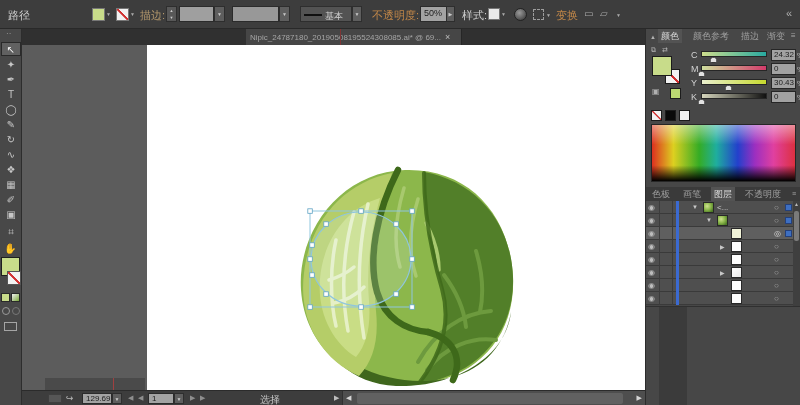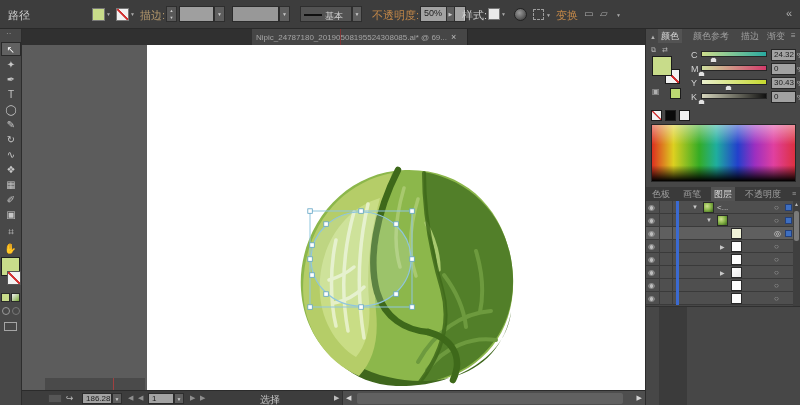--- a/index.html
+++ b/index.html
@@ -69,38 +69,38 @@
   <span class="abs" style="left:179px;top:6px;width:35px;height:16px;background:#9f9f9f;border:1px solid #2b2b2b"></span>
   <span class="abs ddbtn" style="left:214px;top:6px;width:11px;height:16px">▼</span>
   <span class="abs" style="left:232px;top:6px;width:47px;height:16px;background:#989898;border:1px solid #2b2b2b"></span>
   <span class="abs ddbtn" style="left:279px;top:6px;width:11px;height:16px">▼</span>
   <span class="abs" style="left:300px;top:6px;width:52px;height:16px;background:#535353;border:1px solid #2e2e2e">
     <span class="abs" style="left:3px;top:7px;width:18px;height:2px;background:#101010"></span>
     <span class="abs" style="left:24px;top:3px;font-size:9px;color:#d5d5d5;white-space:nowrap">基本</span>
   </span>
   <span class="abs ddbtn" style="left:352px;top:6px;width:10px;height:16px">▼</span>
   <span class="abs cjk orange" style="left:372px;top:8px">不透明度:</span>
-  <span class="abs inbox" style="left:420px;top:6px;width:46px;height:16px">50%</span>
+  <span class="abs inbox" style="left:420px;top:6px;width:27px;height:16px">50%</span>
   <span class="abs ddbtn" style="left:446px;top:6px;width:9px;height:16px;line-height:15px">▶</span>
   <span class="abs cjk" style="left:462px;top:8px">样式:</span>
   <span class="abs sw" style="left:488px;top:8px;width:12px;height:12px;background:#eaeaea"></span>
   <span class="abs" style="left:501px;top:11px;font-size:5px;color:#aaa">▼</span>
   <span class="abs" style="left:458px;top:28px"></span>
   <span class="abs" style="left:514px;top:8px;width:13px;height:13px;border-radius:50%;background:radial-gradient(circle at 40% 35%,#9a9a9a,#4a4a4a 75%);border:1px solid #222"></span>
   <span class="abs" style="left:533px;top:9px;width:11px;height:11px;border:1px dashed #9d9d9d"></span>
   <span class="abs" style="left:546px;top:12px;font-size:5px;color:#aaa">▼</span>
   <span class="abs cjk orange" style="left:556px;top:8px">变换</span>
   <span class="abs" style="left:584px;top:8px;font-size:10px;color:#a6a6a6">▭</span>
   <span class="abs" style="left:600px;top:8px;font-size:10px;color:#a6a6a6">▱</span>
   <span class="abs" style="left:616px;top:12px;font-size:5px;color:#aaa">▼</span>
   <span class="abs" style="right:8px;top:7px;font-size:11px;color:#b0b0b0">«</span>
 </div>
 
 <div id="tabbar" class="abs">
-  <div class="tab" style="left:230px;width:216px"><span>Nipic_24787180_20190508195524308085.ai* @ 69...</span><span class="x">×</span></div>
+  <div class="tab" style="left:224px;width:216px"><span>Nipic_24787180_20190508195524308085.ai* @ 69...</span><span class="x">×</span></div>
   <div class="abs" style="left:318px;top:0;width:1px;height:16px;background:#7e3535"></div>
 </div>
 
 <div id="toolbar" class="abs">
   <span class="abs" style="left:6px;top:0;font-size:8px;color:#9a9a9a">··</span>
   <div class="tool active" style="top:13px"><span>↖</span></div>
   <div class="tool" style="top:29px"><span>✦</span></div>
   <div class="tool" style="top:44px"><span>✒</span></div>
   <div class="tool" style="top:59px"><span>T</span></div>
   <div class="tool" style="top:74px"><span>◯</span></div>
@@ -184,21 +184,21 @@
         <rect x="32.8" y="87.8" width="4.5" height="4.5"></rect>
           <rect x="32.8" y="117.8" width="4.5" height="4.5"></rect>
       </g>
     </g>
   </svg>
 </div>
 
 <div id="statusbar" class="abs">
   <span class="abs" style="left:26px;top:3px;width:14px;height:9px;background:#565656;border:1px solid #3f3f3f"></span>
   <span class="abs" style="left:44px;top:2px;font-size:9px;color:#b9b9b9">↪</span>
-  <span class="abs inbox" style="left:60px;top:2px;width:30px;height:11px;font-size:8px;line-height:9px">186.28</span>
+  <span class="abs inbox" style="left:60px;top:2px;width:30px;height:11px;font-size:8px;line-height:9px">129.69</span>
   <span class="abs ddbtn" style="left:90px;top:2px;width:10px;height:11px;line-height:10px">▼</span>
   <span class="nav" style="left:106px">◀</span>
   <span class="nav" style="left:116px">◀</span>
   <span class="abs inbox" style="left:126px;top:2px;width:26px;height:11px;font-size:8px;line-height:9px">1</span>
   <span class="abs ddbtn" style="left:152px;top:2px;width:10px;height:11px;line-height:10px">▼</span>
   <span class="nav" style="left:168px">▶</span>
   <span class="nav" style="left:178px">▶</span>
   <span class="abs" style="left:238px;top:2px;font-size:10px;color:#c6c6c6">选择</span>
   <span class="nav" style="left:312px;color:#bdbdbd">▶</span>
   <div class="abs" style="left:320px;top:0;width:303px;height:15px;background:#4e4e4e;border-left:1px solid #303030">

